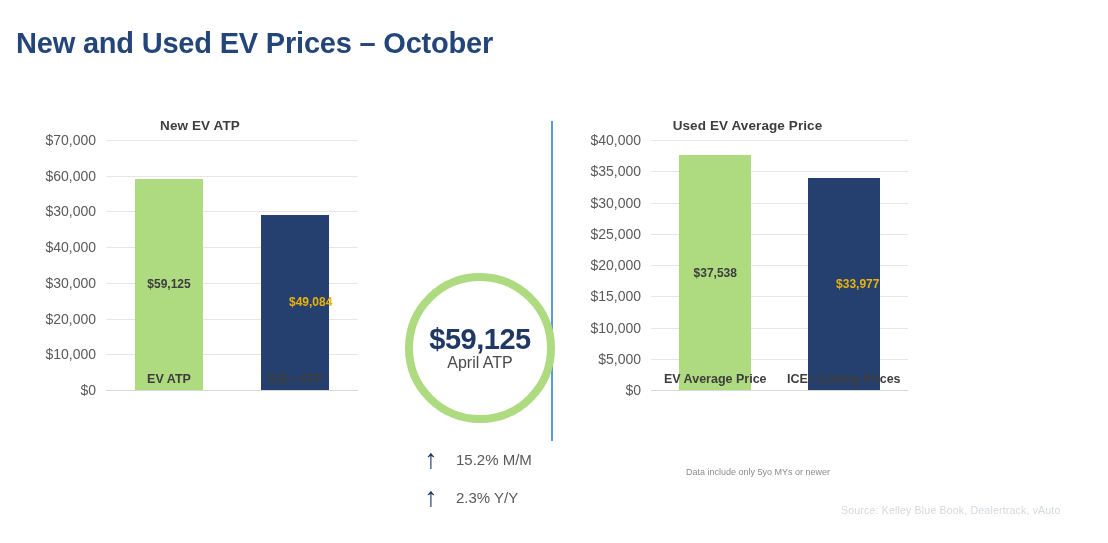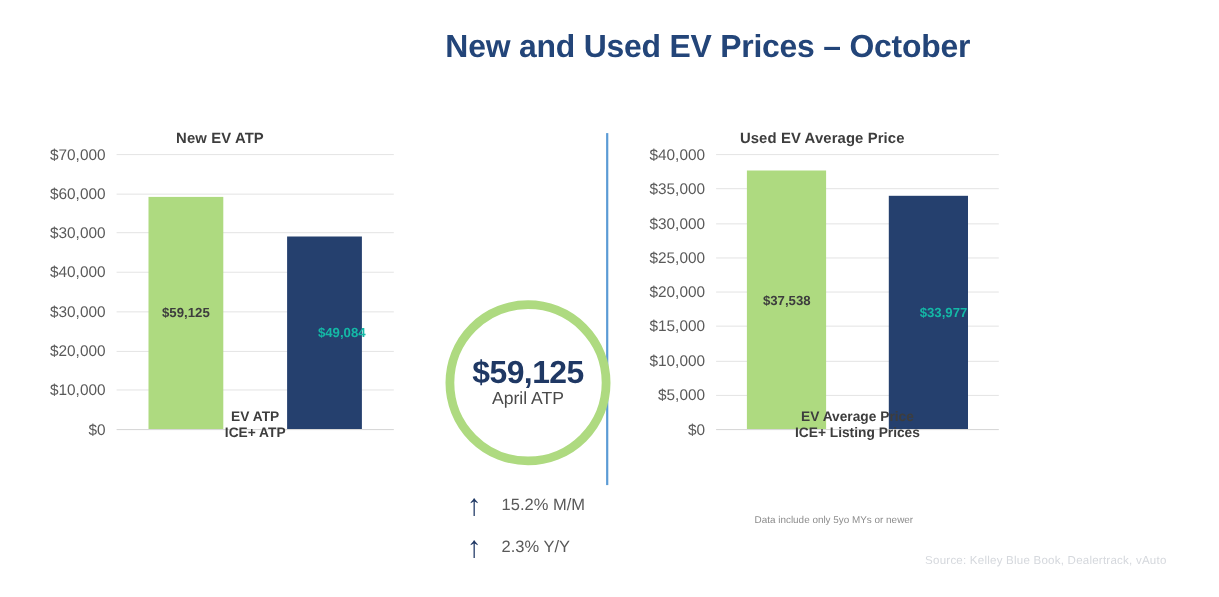--- a/index.html
+++ b/index.html
@@ -13,23 +13,23 @@
     position: relative;
     overflow: hidden;
     font-family: "Liberation Sans", sans-serif;
     -webkit-font-smoothing: antialiased;
   }
 
   
   #slide-title {
     position: absolute;
     top: 27px;
-    left: 2px;
+    left: 16px;
     width: 880px;
-    text-align: right;
+    text-align: left;
     font-size: 29px;
     font-weight: bold;
     color: #234579;
     letter-spacing: -0.2px;
   }
 
   
   .panel {
     position: absolute;
     top: 118px;
@@ -127,30 +127,29 @@
     top: 50%;
     transform: translateY(-50%);
     text-align: center;
     font-size: 12px;
     font-weight: bold;
     white-space: nowrap;
   }
   .bar.green { background: #AEDA80; }
   .bar.green .bar-value { color: #3d3d3d; }
   .bar.navy  { background: #25406E; }
-  .bar.navy  .bar-value { color: #14b8a6; margin-left: 28px; }
+  .bar.navy  .bar-value { color: #eab308; margin-left: 28px; }
 
   .x-labels {
     position: absolute;
     left: 66px;
     right: 2px;
     top: 254px;
     display: flex;
     justify-content: flex-start;
-    flex-direction: column;
   }
   .x-label {
     flex: 1 1 0;
     text-align: center;
     font-size: 12.5px;
     font-weight: bold;
     color: #3d3d3d;
     white-space: nowrap;
   }
 

